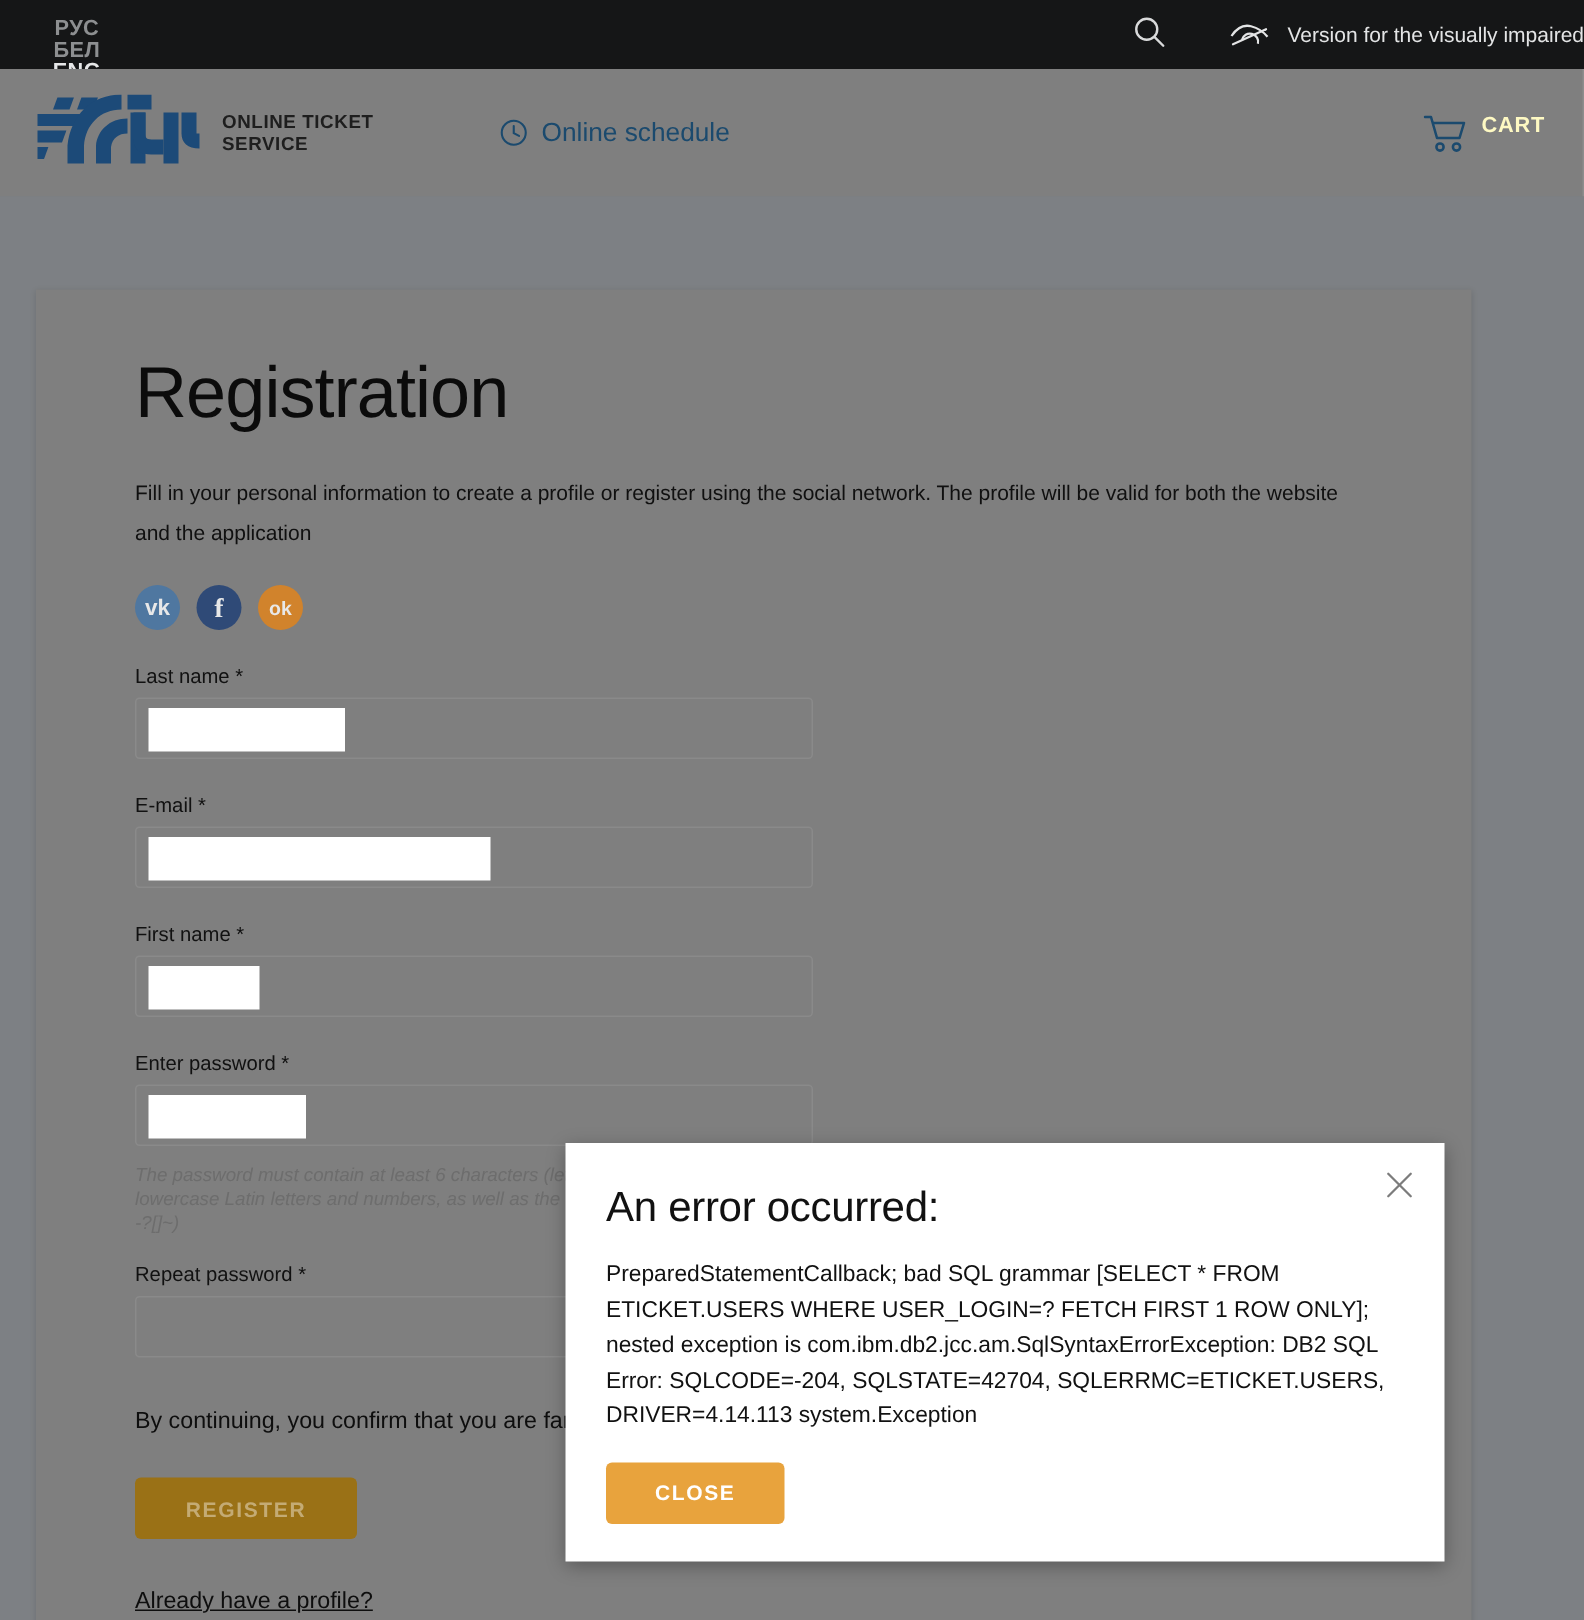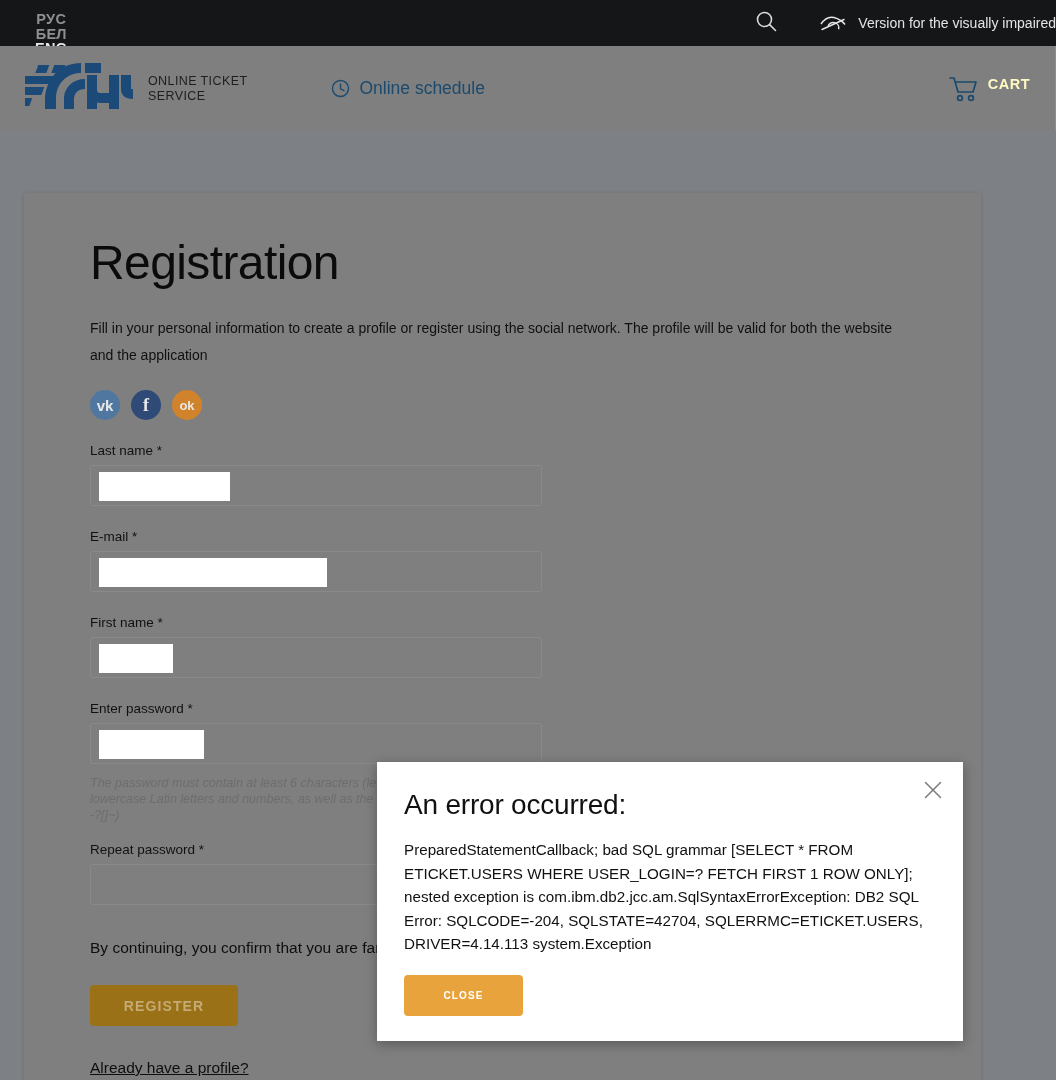--- a/index.html
+++ b/index.html
@@ -85,21 +85,21 @@
     background: #7f7f7f;
     display: flex;
     align-items: center;
   }
   .logo-wrap { display: flex; align-items: center; margin-left: 25px; }
   .logo-mark { width: 112px; height: 52px; }
   .logo-text {
     margin-left: 11px;
     color: #1e1e1e;
     font-size: 12.5px;
-    font-weight: normal;
+    font-weight: bold;
     line-height: 15px;
     letter-spacing: .4px;
   }
   .schedule-link {
     display: flex; align-items: center;
     margin-left: 84px;
     color: #1b4a6e;
     font-size: 17.5px;
   }
   .schedule-link .clock { margin-right: 9px; display:flex; }
@@ -249,21 +249,21 @@
     color: #111;
     line-height: 23.5px;
   }
   .close-btn {
     margin-top: 19px;
     width: 119px; height: 41px;
     background: #e8a33d;
     border: none;
     border-radius: 4px;
     color: #ffffff;
-    font-size: 10px;
+    font-size: 14px;
     font-weight: bold;
     letter-spacing: 1.1px;
     cursor: pointer;
     display: flex; align-items: center; justify-content: center;
   }
 </style>
 </head>
 <body>
 
 <div class="topbar">

